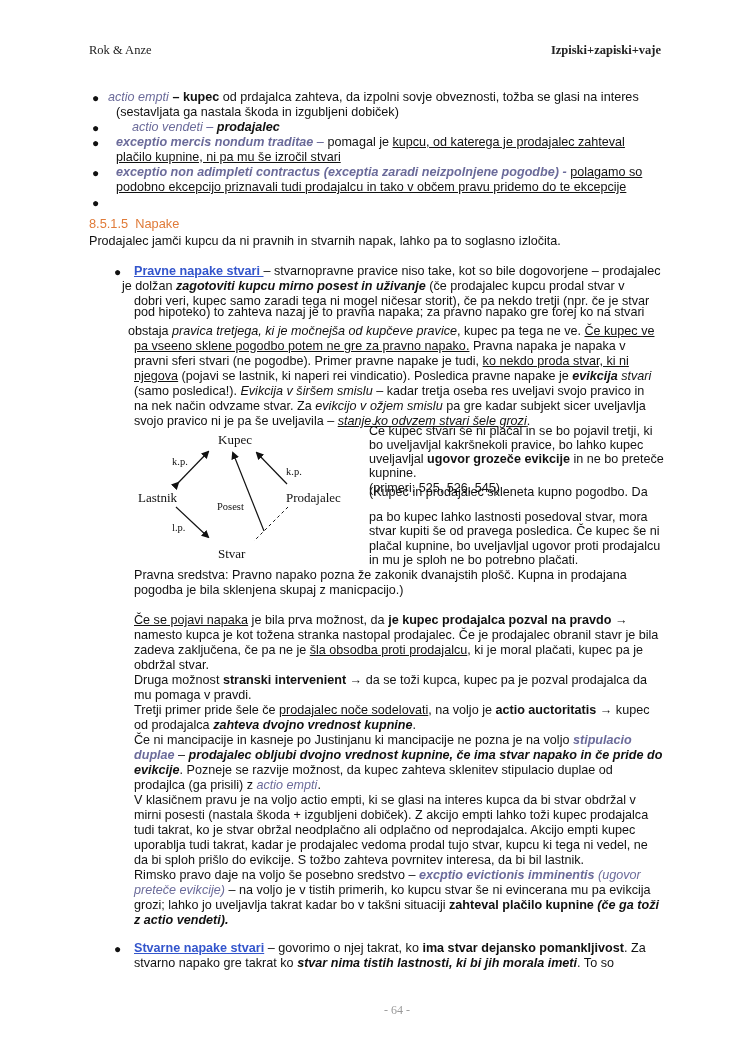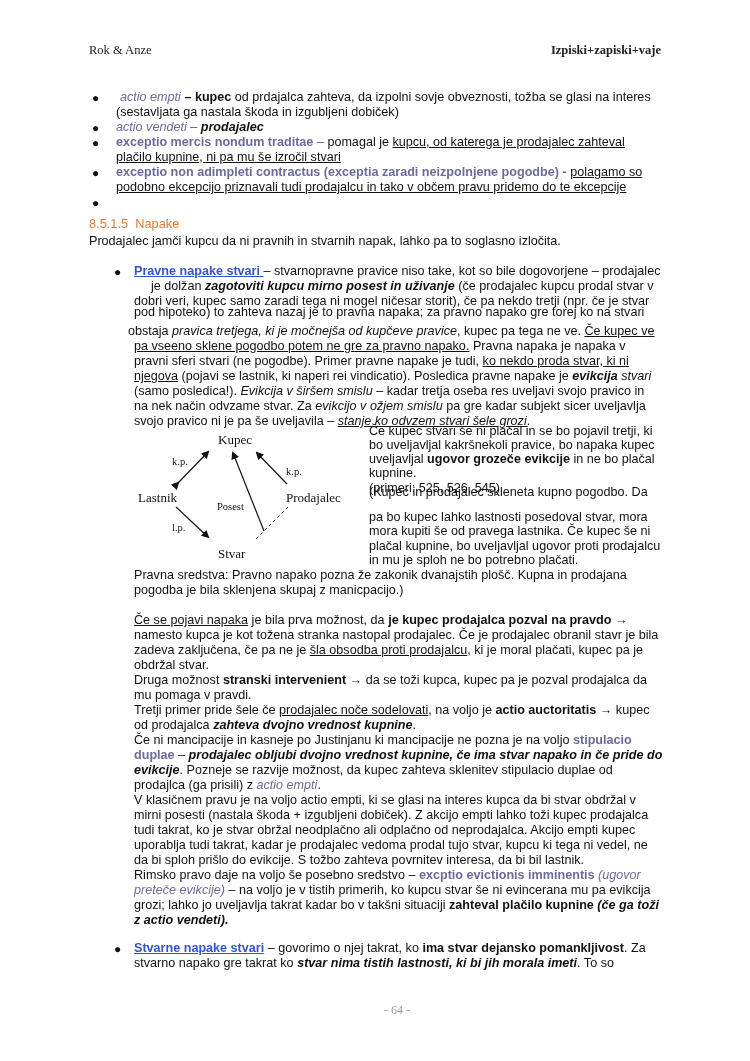--- a/index.html
+++ b/index.html
@@ -3,21 +3,21 @@
 <meta charset="utf-8">
 <style>
   html, body { margin: 0; padding: 0; background: #fff; }
   body { width: 750px; height: 1061px; position: relative; overflow: hidden;
          font-family: "Liberation Sans", sans-serif; font-size: 12.6px; color: #111; }
   .header { position: absolute; top: 43px; left: 89px; right: 89px;
             font-family: "Liberation Serif", serif; font-size: 12.5px; color: #222; }
   .header .left { position: absolute; left: 0; }
   .header .right { position: absolute; right: 0; font-weight: bold; }
   .lat { color: #6b6b9a; font-style: italic; }
-  .latb { color: #6b6b9a; font-weight: bold; }
+  .latb { color: #6b6b9a; font-style: italic; font-weight: bold; }
   .link { color: #3355cc; font-weight: bold; text-decoration: underline; }
   u { text-decoration: underline; }
   .line { position: absolute; white-space: nowrap; line-height: 15px; }
   .bullet { position: absolute; font-size: 12px; }
   .h { color: #e07b39; font-size: 12.8px; }
   .footer { position: absolute; top: 1003px; left: 0; right: 0; text-align: center;
             font-family: "Liberation Serif", serif; font-size: 12px; color: #999; margin-left: 44px; }
   .diagram { position: absolute; left: 130px; top: 420px; width: 240px; height: 150px; }
   .diagram span { position: absolute; font-family: "Liberation Serif", serif; white-space: nowrap; }
   .dl { font-size: 13px; }
@@ -26,27 +26,27 @@
 </head>
 <body>
 
 <div class="header">
   <span class="left">Rok &amp; Anze</span>
   <span class="right">Izpiski+zapiski+vaje</span>
 </div>
 
 <div>
   <span class="bullet" style="left:92px;top:91px">●</span>
-  <div class="line" style="left:120px;top:90px">
+  <div class="line" style="left:108px;top:90px">
     <span class="lat">actio empti</span><b> – </b><b>kupec</b><span> od prdajalca zahteva, da izpolni sovje obveznosti, tožba se glasi na interes</span>
   </div>
   <div class="line" style="left:116px;top:105px">(sestavljata ga nastala škoda in izgubljeni dobiček)</div>
 
   <span class="bullet" style="left:92px;top:121px">●</span>
-  <div class="line" style="left:116px;top:120px">
+  <div class="line" style="left:132px;top:120px">
     <span class="lat">actio vendeti</span><span class="lat"> – </span><b><i>prodajalec</i></b>
   </div>
 
   <span class="bullet" style="left:92px;top:136px">●</span>
   <div class="line" style="left:116px;top:135px">
     <span class="latb">exceptio mercis nondum traditae</span><span class="lat"> – </span><span>pomagal je </span><u>kupcu, od katerega je prodajalec zahteval</u>
   </div>
   <div class="line" style="left:116px;top:150px"><u>plačilo kupnine, ni pa mu še izročil stvari</u></div>
 
   <span class="bullet" style="left:92px;top:166px">●</span>
@@ -60,21 +60,21 @@
 
 <div class="line h" style="left:89px;top:216px">
   <span>8.5.1.5</span>&nbsp;&nbsp;<span>Napake</span>
 </div>
 <div class="line" style="left:89px;top:234px">Prodajalec jamči kupcu da ni pravnih in stvarnih napak, lahko pa to soglasno izločita.</div>
 
 <span class="bullet" style="left:114px;top:265px">●</span>
 <div class="line" style="left:134px;top:264px">
   <span class="link">Pravne napake stvari </span><span>– stvarnopravne pravice niso take, kot so bile dogovorjene – prodajalec</span>
 </div>
-<div class="line" style="left:151px;top:279px"><span>je dolžan </span><b><i>zagotoviti kupcu mirno posest in uživanje</i></b><span> (če prodajalec kupcu prodal stvar v</span></div>
+<div class="line" style="left:122px;top:279px"><span>je dolžan </span><b><i>zagotoviti kupcu mirno posest in uživanje</i></b><span> (če prodajalec kupcu prodal stvar v</span></div>
 <div class="line" style="left:134px;top:294px">dobri veri, kupec samo zaradi tega ni mogel ničesar storit), če pa nekdo tretji (npr. če je stvar</div>
 <div class="line" style="left:134px;top:305px">pod hipoteko) to zahteva nazaj je to pravna napaka; za pravno napako gre torej ko na stvari</div>
 <div class="line" style="left:128px;top:324px"><span>obstaja </span><i>pravica tretjega, ki je močnejša od kupčeve pravice</i><span>, kupec pa tega ne ve. </span><u>Če kupec ve</u></div>
 <div class="line" style="left:134px;top:339px"><u>pa vseeno sklene pogodbo potem ne gre za pravno napako.</u><span> Pravna napaka je napaka v</span></div>
 <div class="line" style="left:134px;top:354px"><span>pravni sferi stvari (ne pogodbe). Primer pravne napake je tudi, </span><u>ko nekdo proda stvar, ki ni</u></div>
 <div class="line" style="left:134px;top:369px"><u>njegova</u><span> (pojavi se lastnik, ki naperi rei vindicatio). Posledica pravne napake je </span><b><i>evikcija</i></b><i> stvari</i></div>
 <div class="line" style="left:134px;top:384px"><span>(samo posledica!). </span><i>Evikcija v širšem smislu</i><span> – kadar tretja oseba res uveljavi svojo pravico in</span></div>
 <div class="line" style="left:134px;top:399px"><span>na nek način odvzame stvar. Za </span><i>evikcijo v ožjem smislu</i><span> pa gre kadar subjekt sicer uveljavlja</span></div>
 <div class="line" style="left:134px;top:414px"><span>svojo pravico ni je pa še uveljavila – </span><u><i>stanje ko odvzem stvari šele grozi</i></u><span>.</span></div>
 
@@ -96,27 +96,27 @@
   <span class="ds" style="left:156px;top:46px">k.p.</span>
   <span class="dl" style="left:8px;top:70px">Lastnik</span>
   <span class="ds" style="left:87px;top:81px">Posest</span>
   <span class="dl" style="left:156px;top:70px">Prodajalec</span>
   <span class="ds" style="left:42px;top:102px">l.p.</span>
   <span class="dl" style="left:88px;top:126px">Stvar</span>
 </div>
 
 <div>
   <div class="line" style="left:369px;top:424px">Če kupec stvari še ni plačal in se bo pojavil tretji, ki</div>
-  <div class="line" style="left:369px;top:438px">bo uveljavljal kakršnekoli pravice, bo napaka kupec</div>
-  <div class="line" style="left:369px;top:452px"><span>uveljavljal </span><b>ugovor grozeče evikcije</b><span> in ne bo plačal</span></div>
+  <div class="line" style="left:369px;top:438px">bo uveljavljal kakršnekoli pravice, bo lahko kupec</div>
+  <div class="line" style="left:369px;top:452px"><span>uveljavljal </span><b>ugovor grozeče evikcije</b><span> in ne bo preteče</span></div>
   <div class="line" style="left:369px;top:466px">kupnine.</div>
   <div class="line" style="left:369px;top:481px">(primeri: 525, 526, 545)</div>
   <div class="line" style="left:369px;top:485px">(Kupec in prodajalec skleneta kupno pogodbo. Da</div>
   <div class="line" style="left:369px;top:510px">pa bo kupec lahko lastnosti posedoval stvar, mora</div>
-  <div class="line" style="left:369px;top:524px">mora kupiti še od pravega lastnika. Če kupec še ni</div>
+  <div class="line" style="left:369px;top:524px">stvar kupiti še od pravega posledica. Če kupec še ni</div>
   <div class="line" style="left:369px;top:539px">plačal kupnine, bo uveljavljal ugovor proti prodajalcu</div>
   <div class="line" style="left:369px;top:553px">in mu je sploh ne bo potrebno plačati.</div>
 </div>
 
 <div>
   <div class="line" style="left:134px;top:568px">Pravna sredstva: Pravno napako pozna že zakonik dvanajstih plošč. Kupna in prodajana</div>
   <div class="line" style="left:134px;top:583px">pogodba je bila sklenjena skupaj z manicpacijo.)</div>
 
   <div class="line" style="left:134px;top:613px"><u>Če se pojavi napaka</u><span> je bila prva možnost, da </span><b>je kupec prodajalca pozval na pravdo →</b></div>
   <div class="line" style="left:134px;top:628px">namesto kupca je kot tožena stranka nastopal prodajalec. Če je prodajalec obranil stavr je bila</div>

